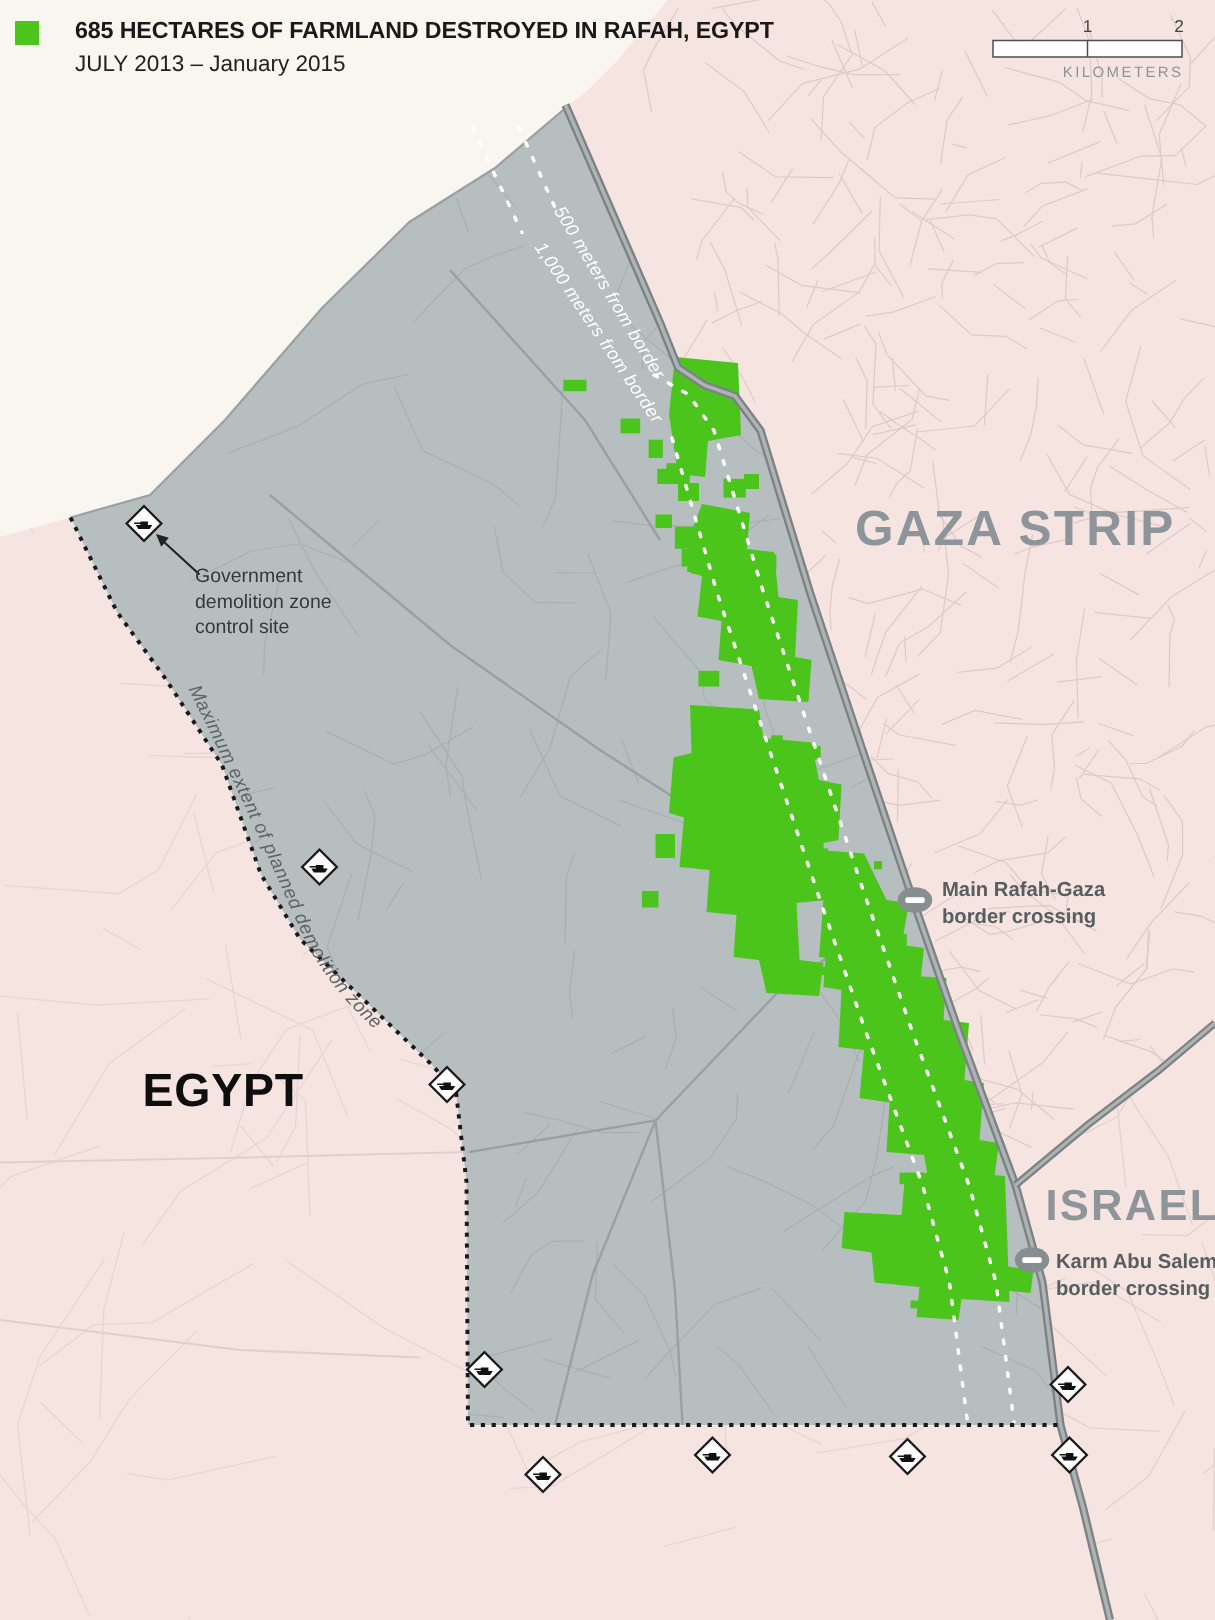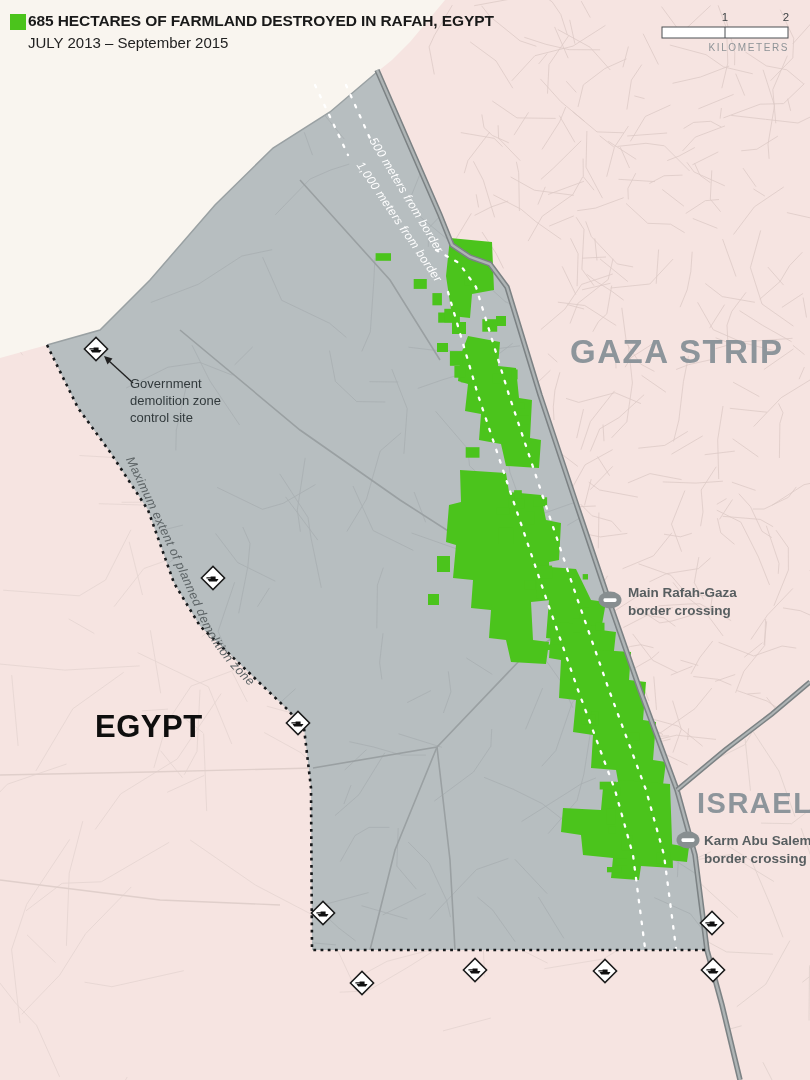--- a/index.html
+++ b/index.html
@@ -3,21 +3,21 @@
 <meta charset="utf-8">
 <style>
   html,body{margin:0;padding:0;background:#e8e8e8;}
   .stage{
     position:relative;width:810px;height:1080px;overflow:hidden;
     background:#f9f5ef;
     font-family:"Liberation Sans", sans-serif;
   }
   svg{position:absolute;inset:0;display:block;}
   .title-block{
-    position:absolute;left:10px;top:11px;display:flex;gap:2px;z-index:5;
+    position:absolute;left:10px;top:11px;display:flex;gap:24px;z-index:5;
   }
   .legend-swatch{width:16px;height:16px;margin-top:3px;flex:0 0 auto;}
   .title-text{color:#191919;}
   .map-title{font-size:15.5px;font-weight:bold;letter-spacing:-0.1px;line-height:1.25;}
   .map-subtitle{font-size:15px;font-weight:normal;margin-top:4px;color:#222;}
   text{font-family:"Liberation Sans", sans-serif;}
   .region-label{fill:#8d959b;font-weight:bold;letter-spacing:1.5px;}
   .region-label-egypt{fill:#0e0e0e;font-weight:bold;letter-spacing:0.5px;}
   .crossing-label{fill:#575e60;font-size:13.5px;font-weight:bold;}
   .annotation-label{fill:#323a3c;font-size:13px;}
@@ -827,17 +827,17 @@
     <text class="scale-num" x="725" y="21" text-anchor="middle">1</text>
     <text class="scale-num" x="786" y="21" text-anchor="middle">2</text>
     <text class="scale-unit" x="789" y="51" text-anchor="end">KILOMETERS</text>
   </g>
 </svg>
 
 <div class="title-block">
   <div class="legend-swatch" style="background: rgb(75, 196, 28);"></div>
   <div class="title-text">
     <div class="map-title">685 HECTARES OF FARMLAND DESTROYED IN RAFAH, EGYPT</div>
-    <div class="map-subtitle">JULY 2013 – September 2015</div>
+    <div class="map-subtitle">JULY 2013 – January 2015</div>
   </div>
 </div>
 
 </div>
 
 </body></html>

